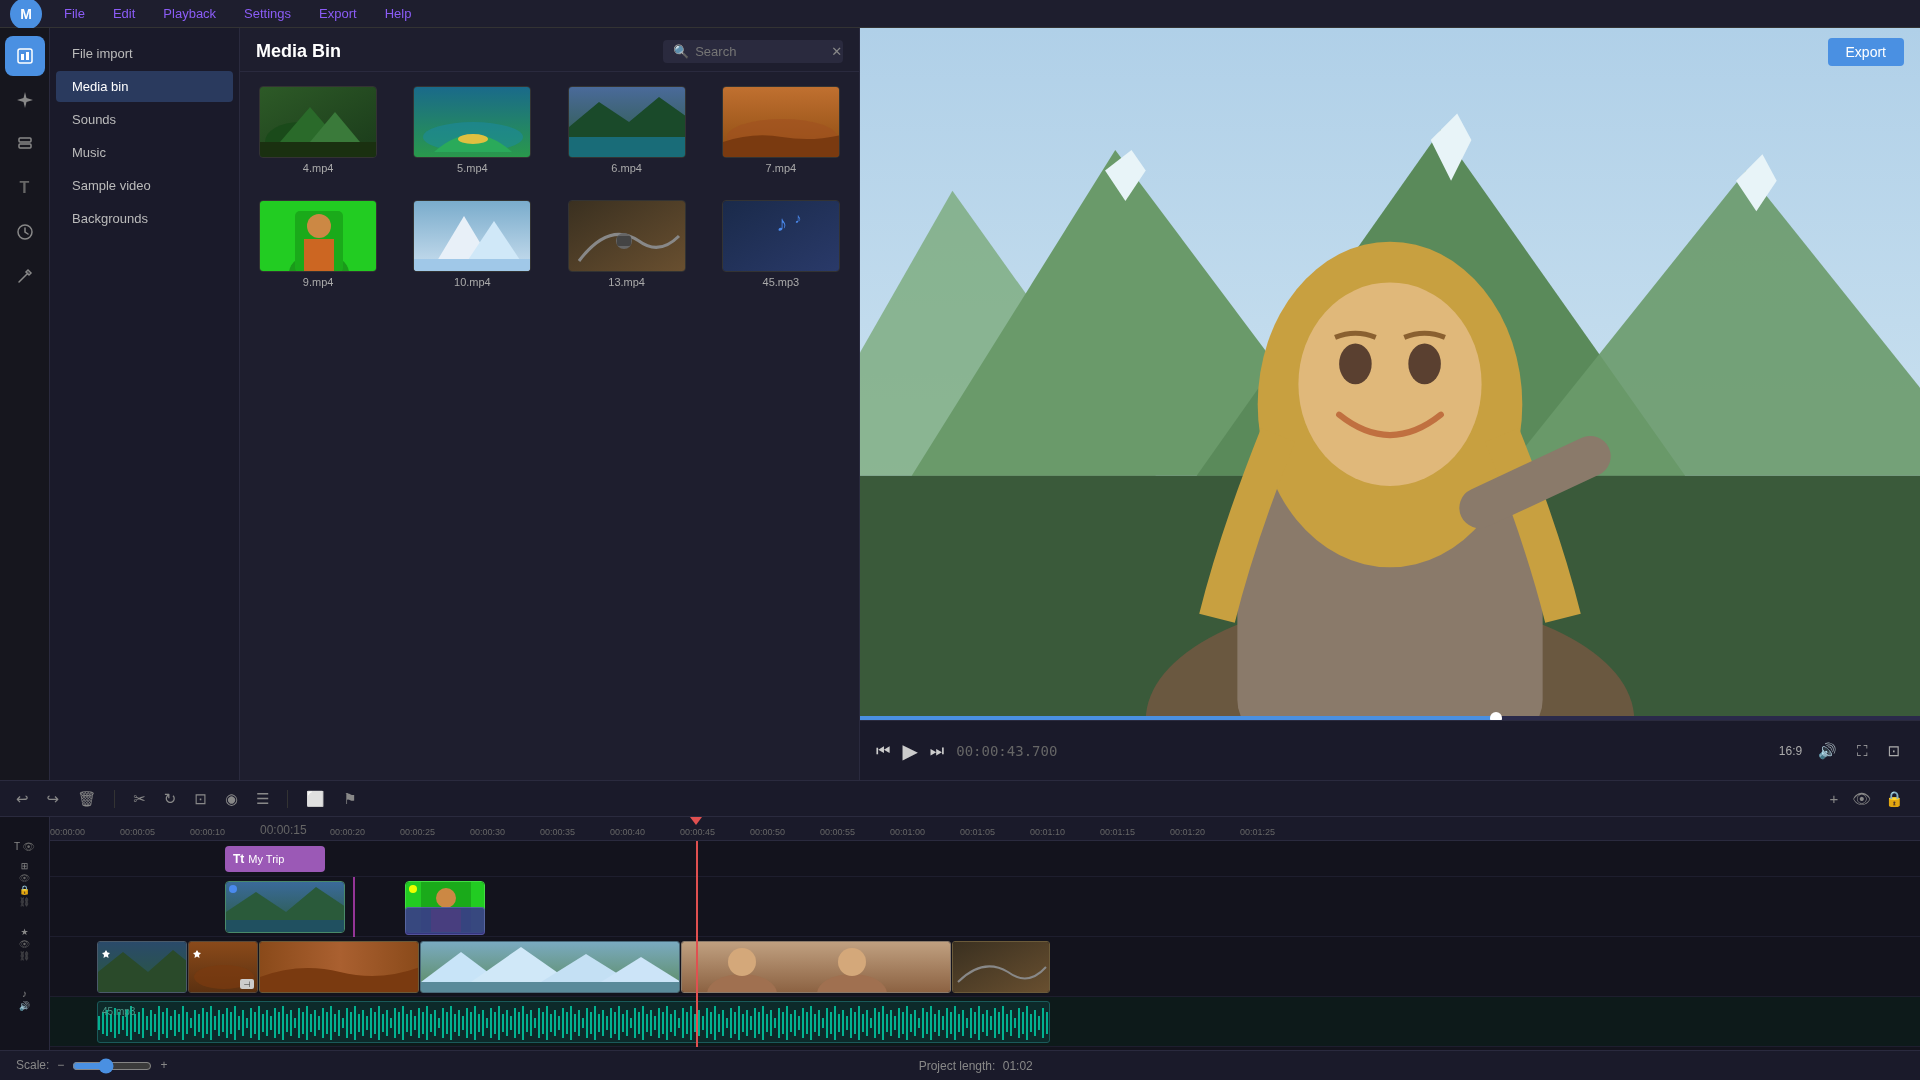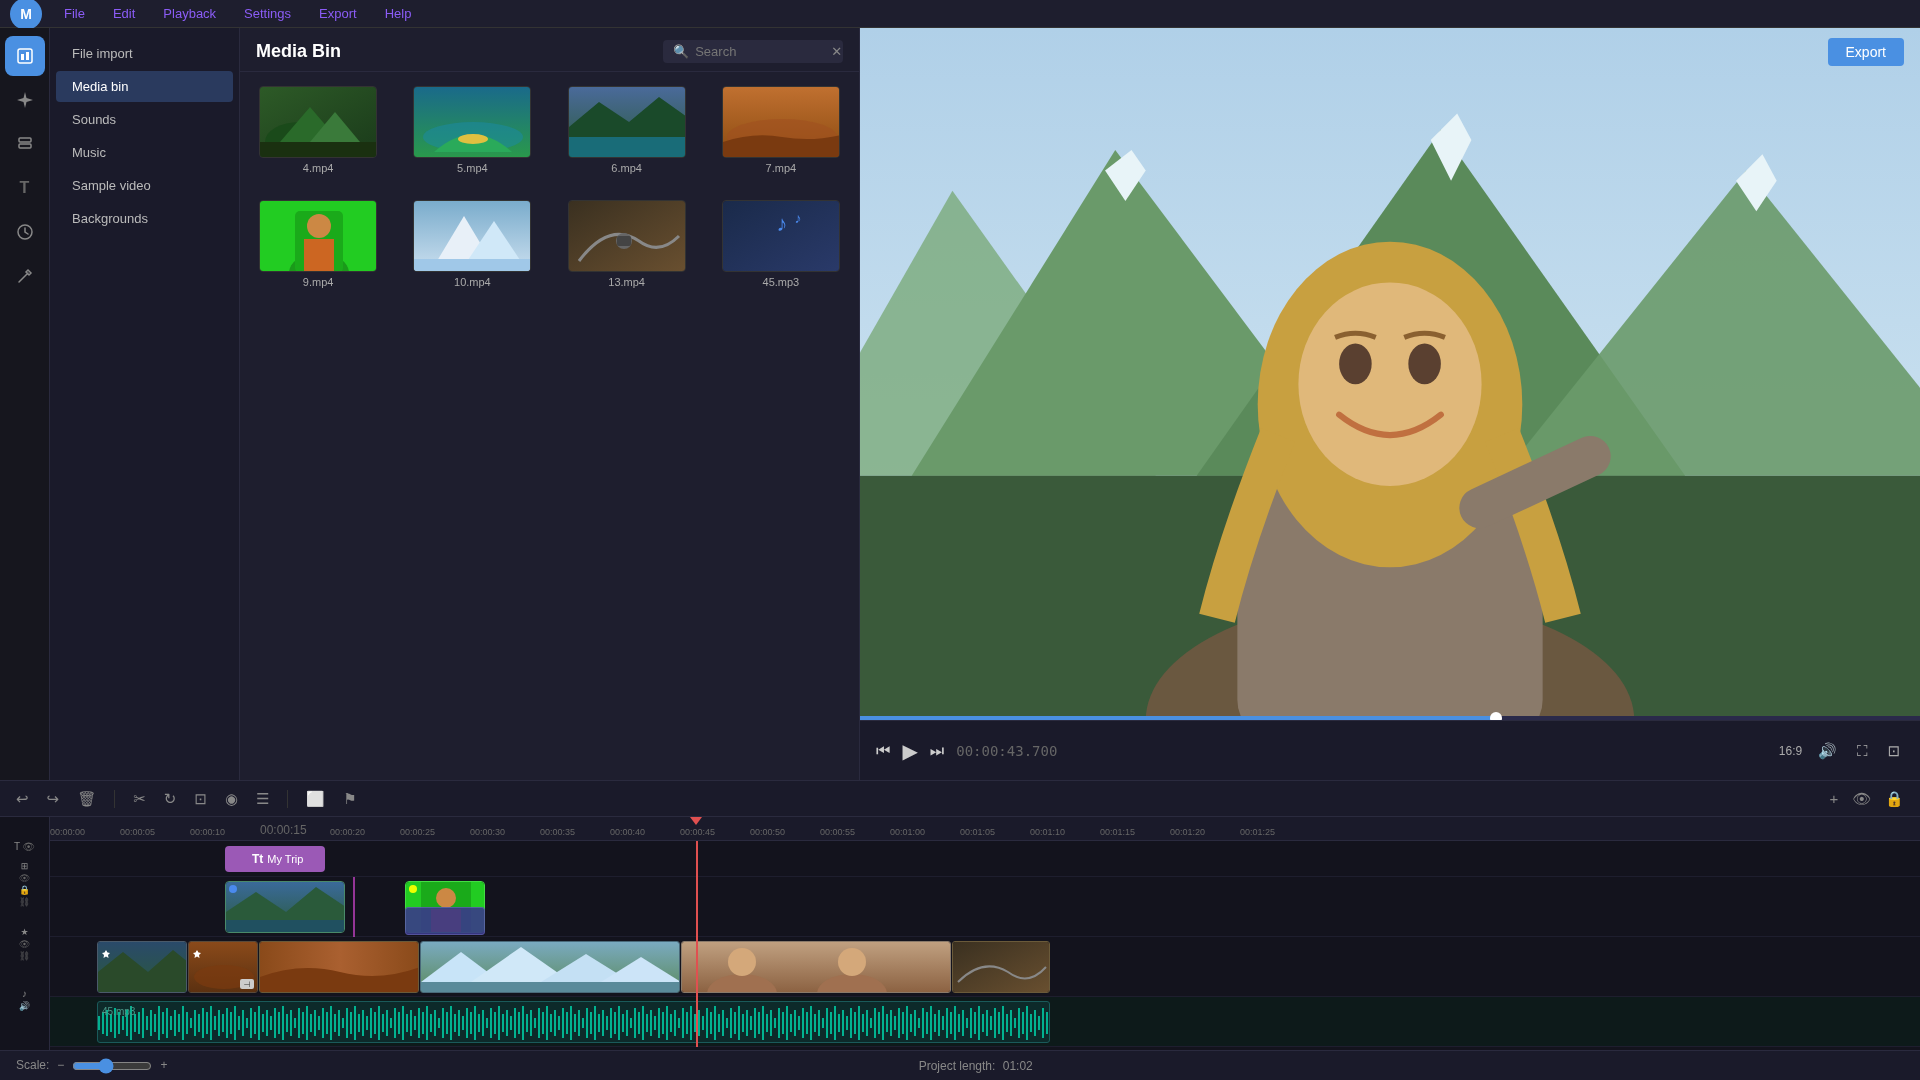--- a/index.html
+++ b/index.html
@@ -655,21 +655,21 @@
           <div style="position:absolute;left:640px;top:0;width:0;height:0;border-left:6px solid transparent;border-right:6px solid transparent;border-top:8px solid #e05050;"></div>
         </div>
       </div>
 
       <div style="position:relative;">
 
         <div style="position:absolute;left:646px;top:0;bottom:0;width:2px;background:#e05050;z-index:10;"></div>
 
         <div style="height:36px;position:relative;border-bottom:1px solid #1e1e2e;background:#13131d;">
           <div style="position:absolute;left:175px;top:5px;width:100px;height:26px;background:#9b59b6;border-radius:4px;display:flex;align-items:center;padding:0 8px;gap:4px;font-size:11px;color:#fff;">
-            <span style="font-weight:bold;font-size:12px;margin-left:19px;">Tt</span>
+            <span style="font-weight:bold;font-size:12px;">Tt</span>
             <span>My Trip</span>
           </div>
         </div>
 
         <div style="height:60px;position:relative;border-bottom:1px solid #1e1e2e;background:#13131d;">
 
           <div style="position:absolute;left:175px;top:4px;width:120px;height:52px;border-radius:4px;overflow:hidden;border:1px solid #4a8a6a;">
             <svg width="120" height="52" viewBox="0 0 120 52">
               <defs>
                   <linearGradient id="lk" x1="0" y1="0" x2="0" y2="1">

